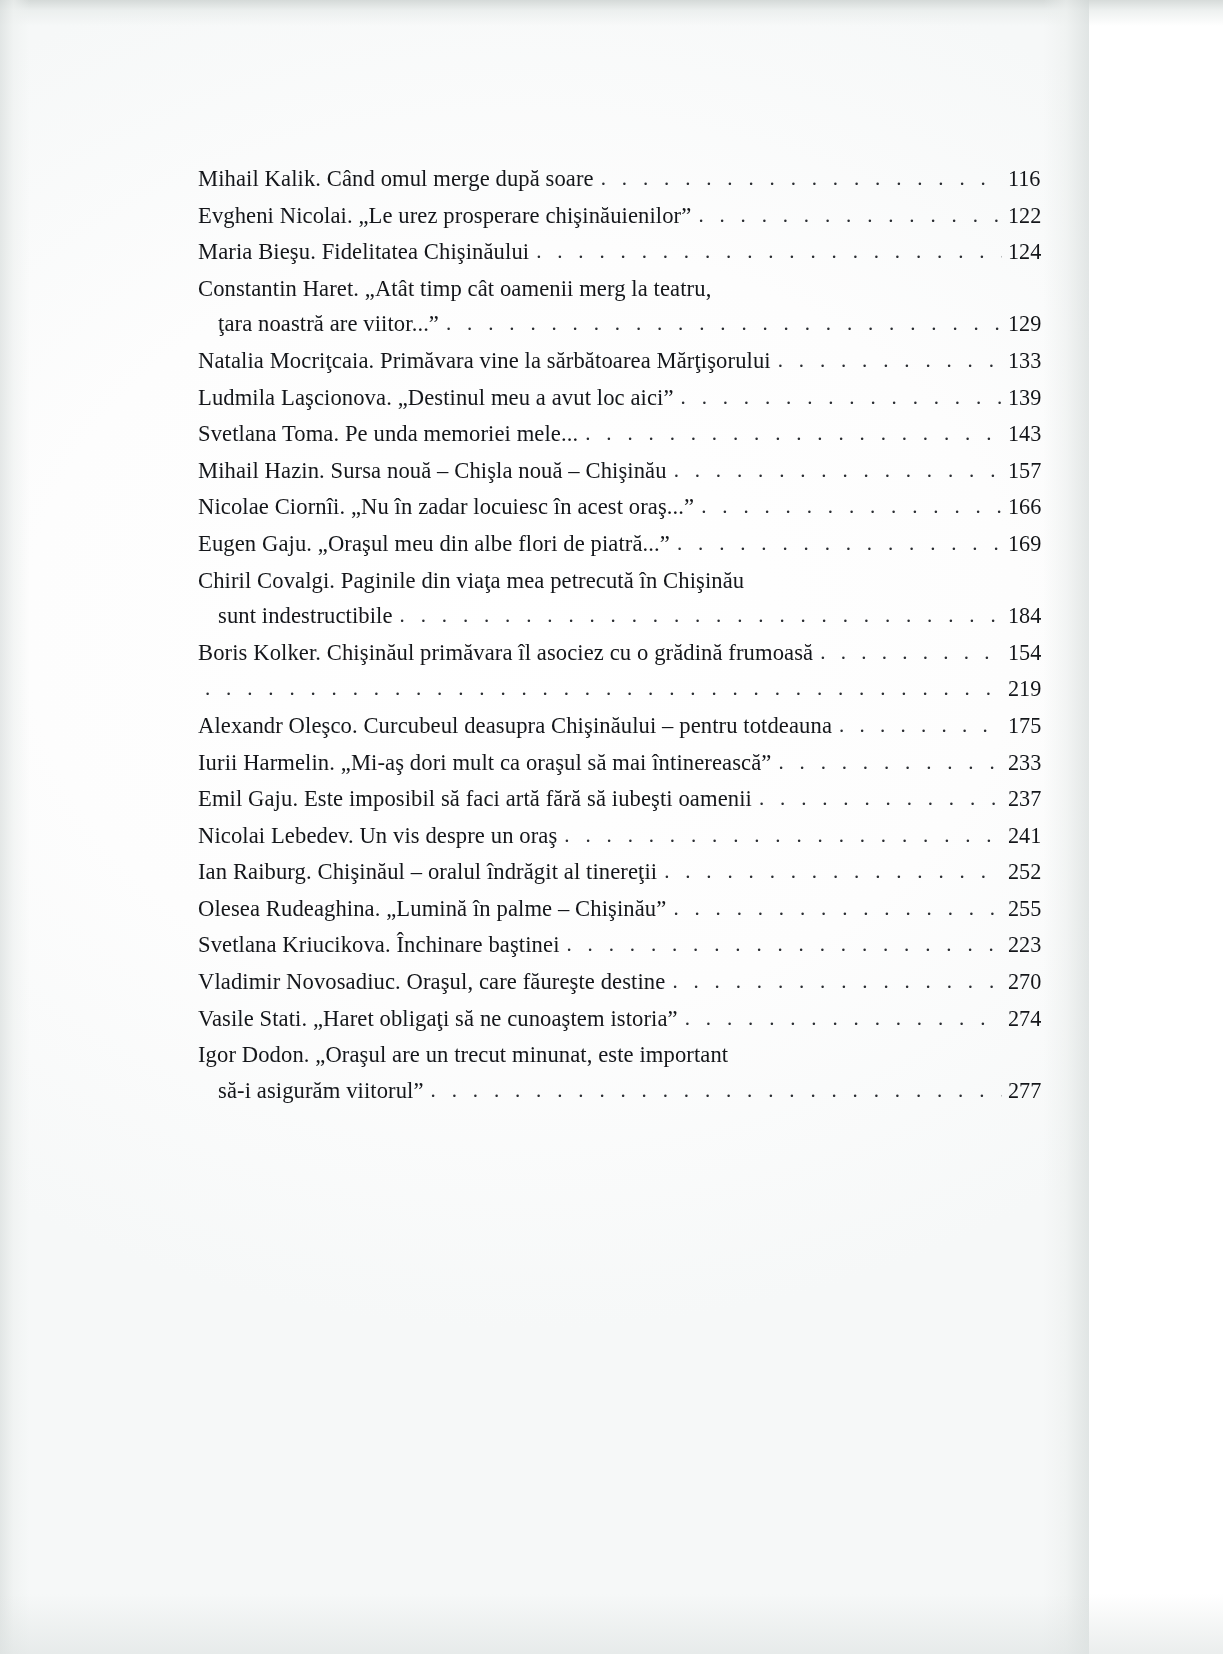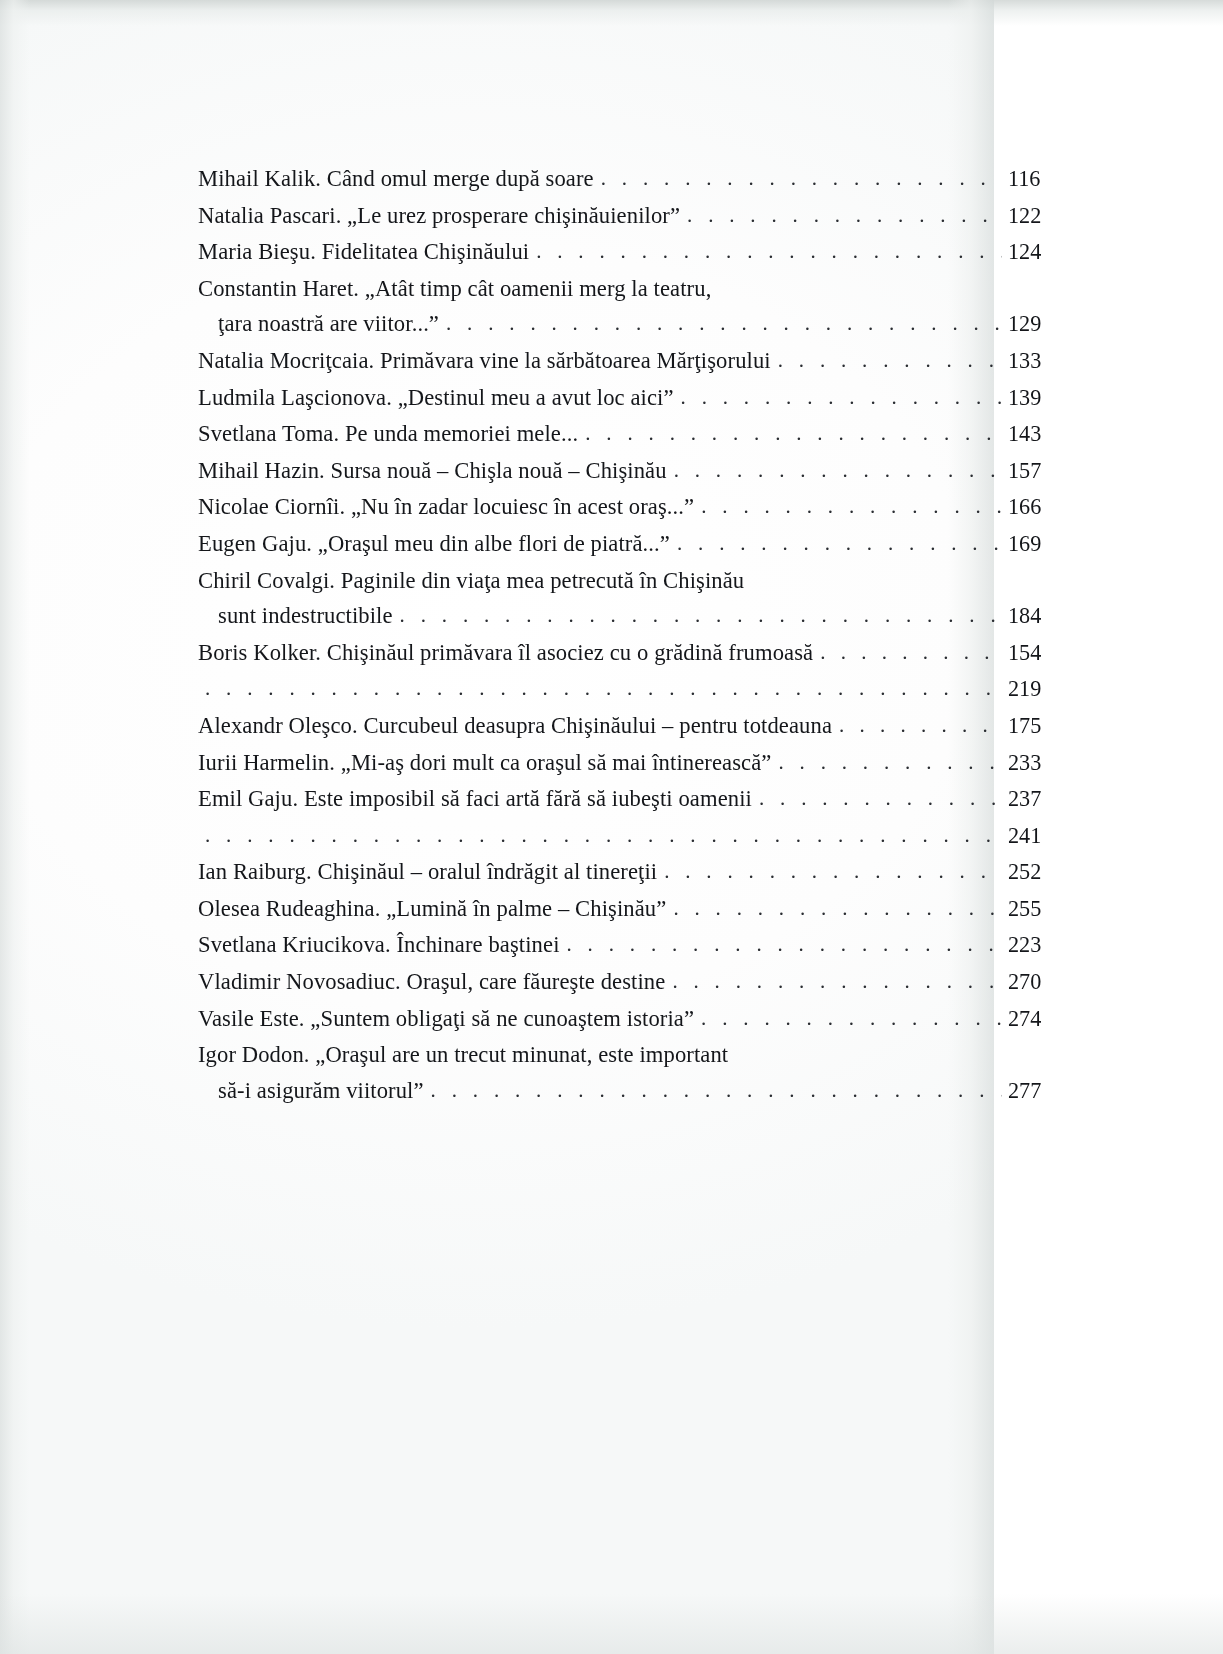--- a/index.html
+++ b/index.html
@@ -8,21 +8,21 @@
   }
   body {
     width: 1223px;
     height: 1654px;
     background: #ffffff;
     font-family: "Liberation Serif", serif;
     overflow: hidden;
   }
   .page {
     position: relative;
-    width: 994px;
+    width: 1089px;
     height: 1654px;
     background:
       radial-gradient(ellipse 900px 700px at 48% 38%, #ffffff 0%, #fdfdfd 55%, #f6f8f8 100%),
       linear-gradient(180deg, #f4f6f6 0%, #ffffff 12%, #ffffff 78%, #f2f5f5 100%);
     box-sizing: border-box;
   }
   
   .edge-top {
     position: absolute;
     left: 0; top: 0;
@@ -111,21 +111,21 @@
     <div class="entry">
       <div class="row">
         <span class="title-text">Mihail Kalik. Când omul merge după soare</span>
         <span class="leader">. . . . . . . . . . . . . . . . . . . . . . . . . . . . . . . . . . . . . . . . . . . . . . . . . . . . . . . . . . . . . . . . . .</span>
         <span class="page-num">116</span>
       </div>
     </div>
 
     <div class="entry">
       <div class="row">
-        <span class="title-text">Natalia Pascari. „Le urez prosperare chişinăuienilor”</span>
+        <span class="title-text">Evgheni Nicolai. „Le urez prosperare chişinăuienilor”</span>
         <span class="leader">. . . . . . . . . . . . . . . . . . . . . . . . . . . . . . . . . . . . . . . . . . . . . . . . . . . . . . . . . . . . . . . . . .</span>
         <span class="page-num">122</span>
       </div>
     </div>
 
     <div class="entry">
       <div class="row">
         <span class="title-text">Maria Bieşu. Fidelitatea Chişinăului</span>
         <span class="leader">. . . . . . . . . . . . . . . . . . . . . . . . . . . . . . . . . . . . . . . . . . . . . . . . . . . . . . . . . . . . . . . . . .</span>
         <span class="page-num">124</span>
@@ -244,20 +244,21 @@
     <div class="entry">
       <div class="row">
         <span class="title-text">Emil Gaju. Este imposibil să faci artă fără să iubeşti oamenii</span>
         <span class="leader">. . . . . . . . . . . . . . . . . . . . . . . . . . . . . . . . . . . . . . . . . . . . . . . . . . . . . . . . . . . . . . . . . .</span>
         <span class="page-num">237</span>
       </div>
     </div>
 
     <div class="entry">
       <div class="row">
+        <span class="title-text">Nicolai Lebedev. Un vis despre un oraş</span>
         <span class="leader">. . . . . . . . . . . . . . . . . . . . . . . . . . . . . . . . . . . . . . . . . . . . . . . . . . . . . . . . . . . . . . . . . .</span>
         <span class="page-num">241</span>
       </div>
     </div>
 
     <div class="entry">
       <div class="row">
         <span class="title-text">Ian Raiburg. Chişinăul – oralul îndrăgit al tinereţii</span>
         <span class="leader">. . . . . . . . . . . . . . . . . . . . . . . . . . . . . . . . . . . . . . . . . . . . . . . . . . . . . . . . . . . . . . . . . .</span>
         <span class="page-num">252</span>
@@ -283,21 +284,21 @@
     <div class="entry">
       <div class="row">
         <span class="title-text">Vladimir Novosadiuc. Oraşul, care făureşte destine</span>
         <span class="leader">. . . . . . . . . . . . . . . . . . . . . . . . . . . . . . . . . . . . . . . . . . . . . . . . . . . . . . . . . . . . . . . . . .</span>
         <span class="page-num">270</span>
       </div>
     </div>
 
     <div class="entry">
       <div class="row">
-        <span class="title-text">Vasile Este. „Suntem obligaţi să ne cunoaştem istoria”</span>
+        <span class="title-text">Vasile Stati. „Haret obligaţi să ne cunoaştem istoria”</span>
         <span class="leader">. . . . . . . . . . . . . . . . . . . . . . . . . . . . . . . . . . . . . . . . . . . . . . . . . . . . . . . . . . . . . . . . . .</span>
         <span class="page-num">274</span>
       </div>
     </div>
 
     <div class="entry no-leader">
       <div class="row">
         <span class="title-text">Igor Dodon. „Oraşul are un trecut minunat, este important</span>
         <span class="leader"></span>
         <span class="page-num"></span>

